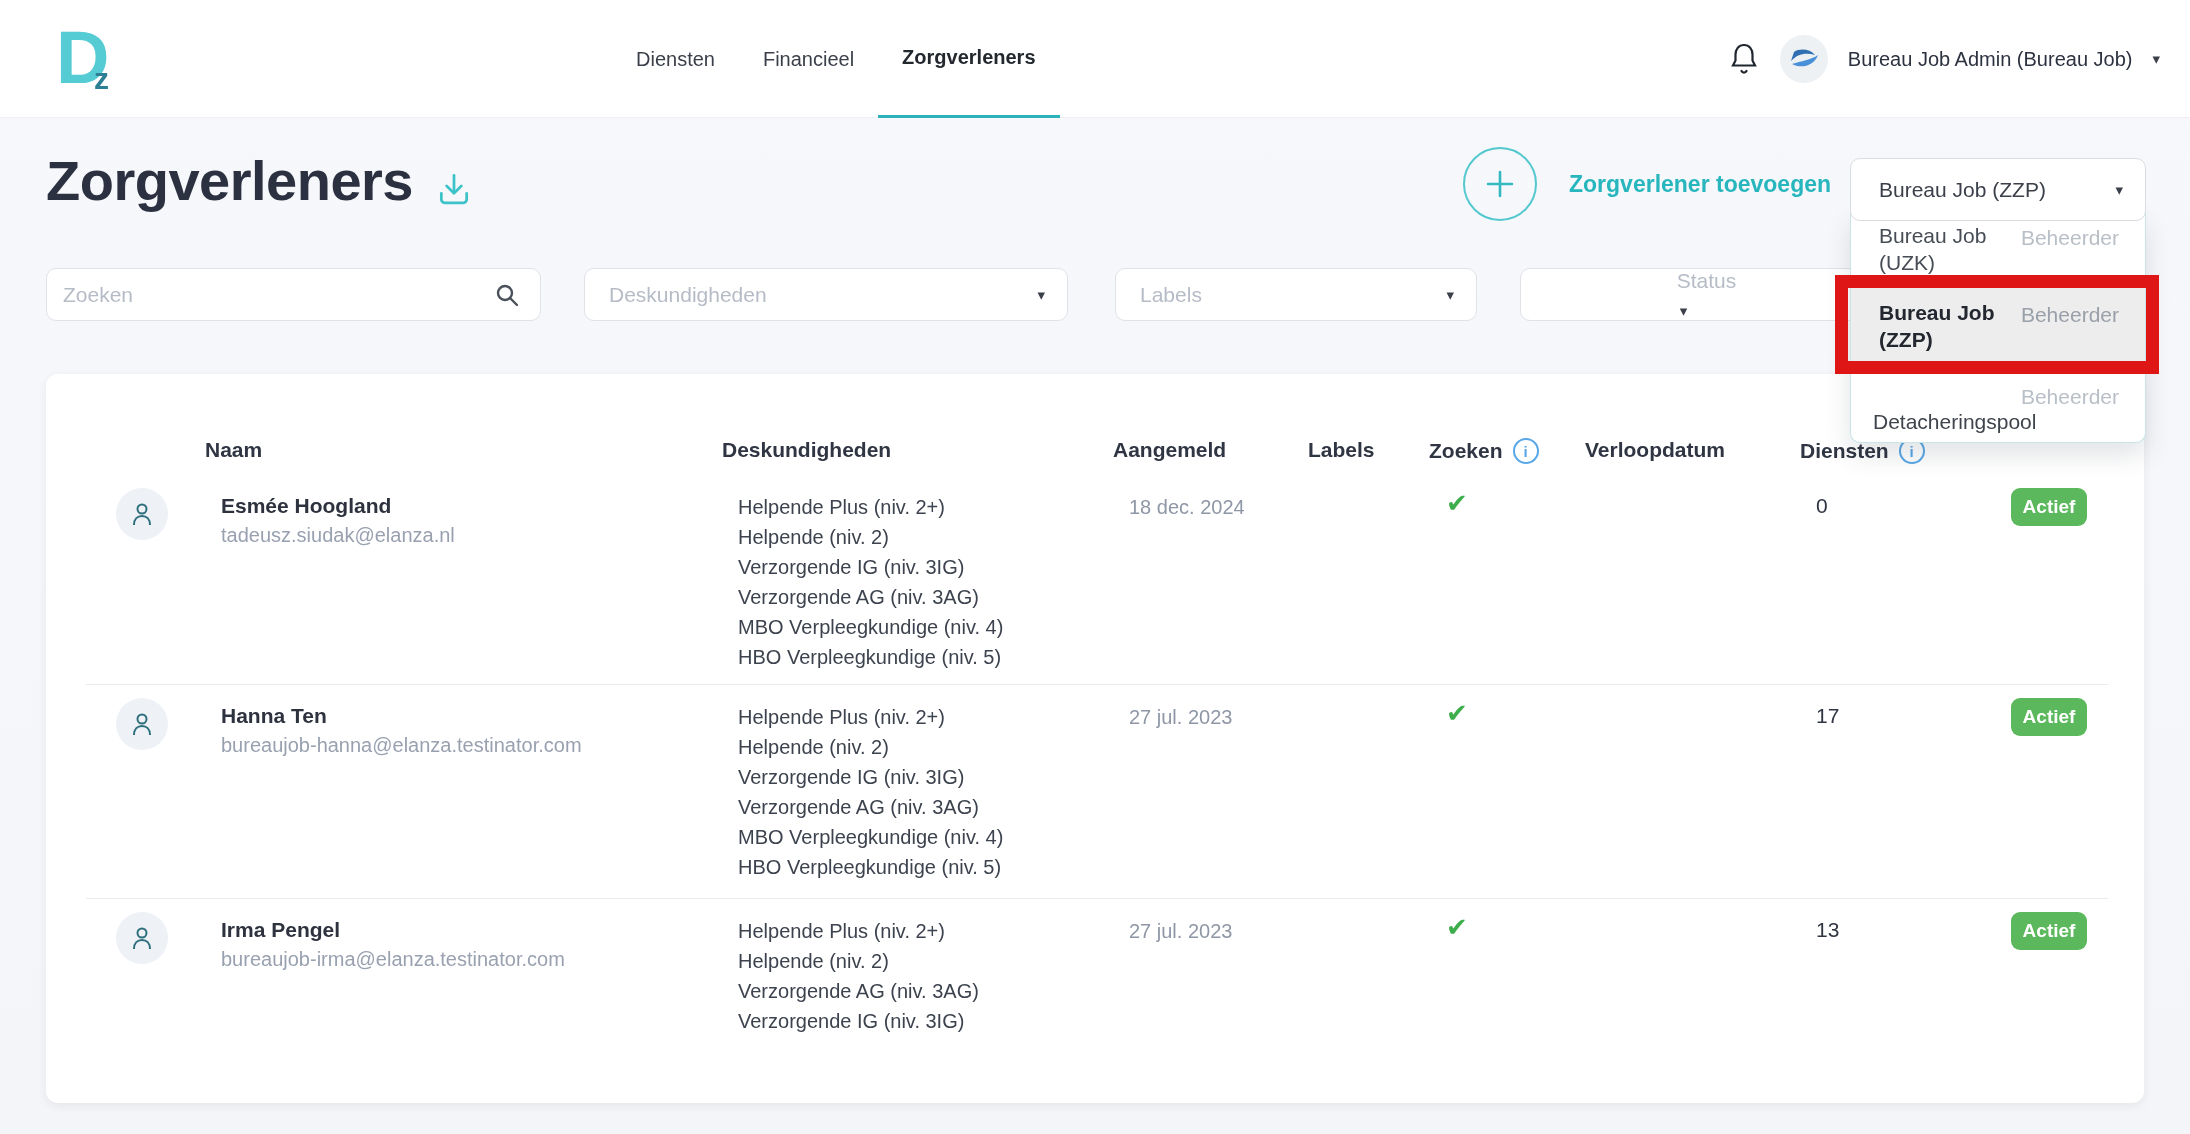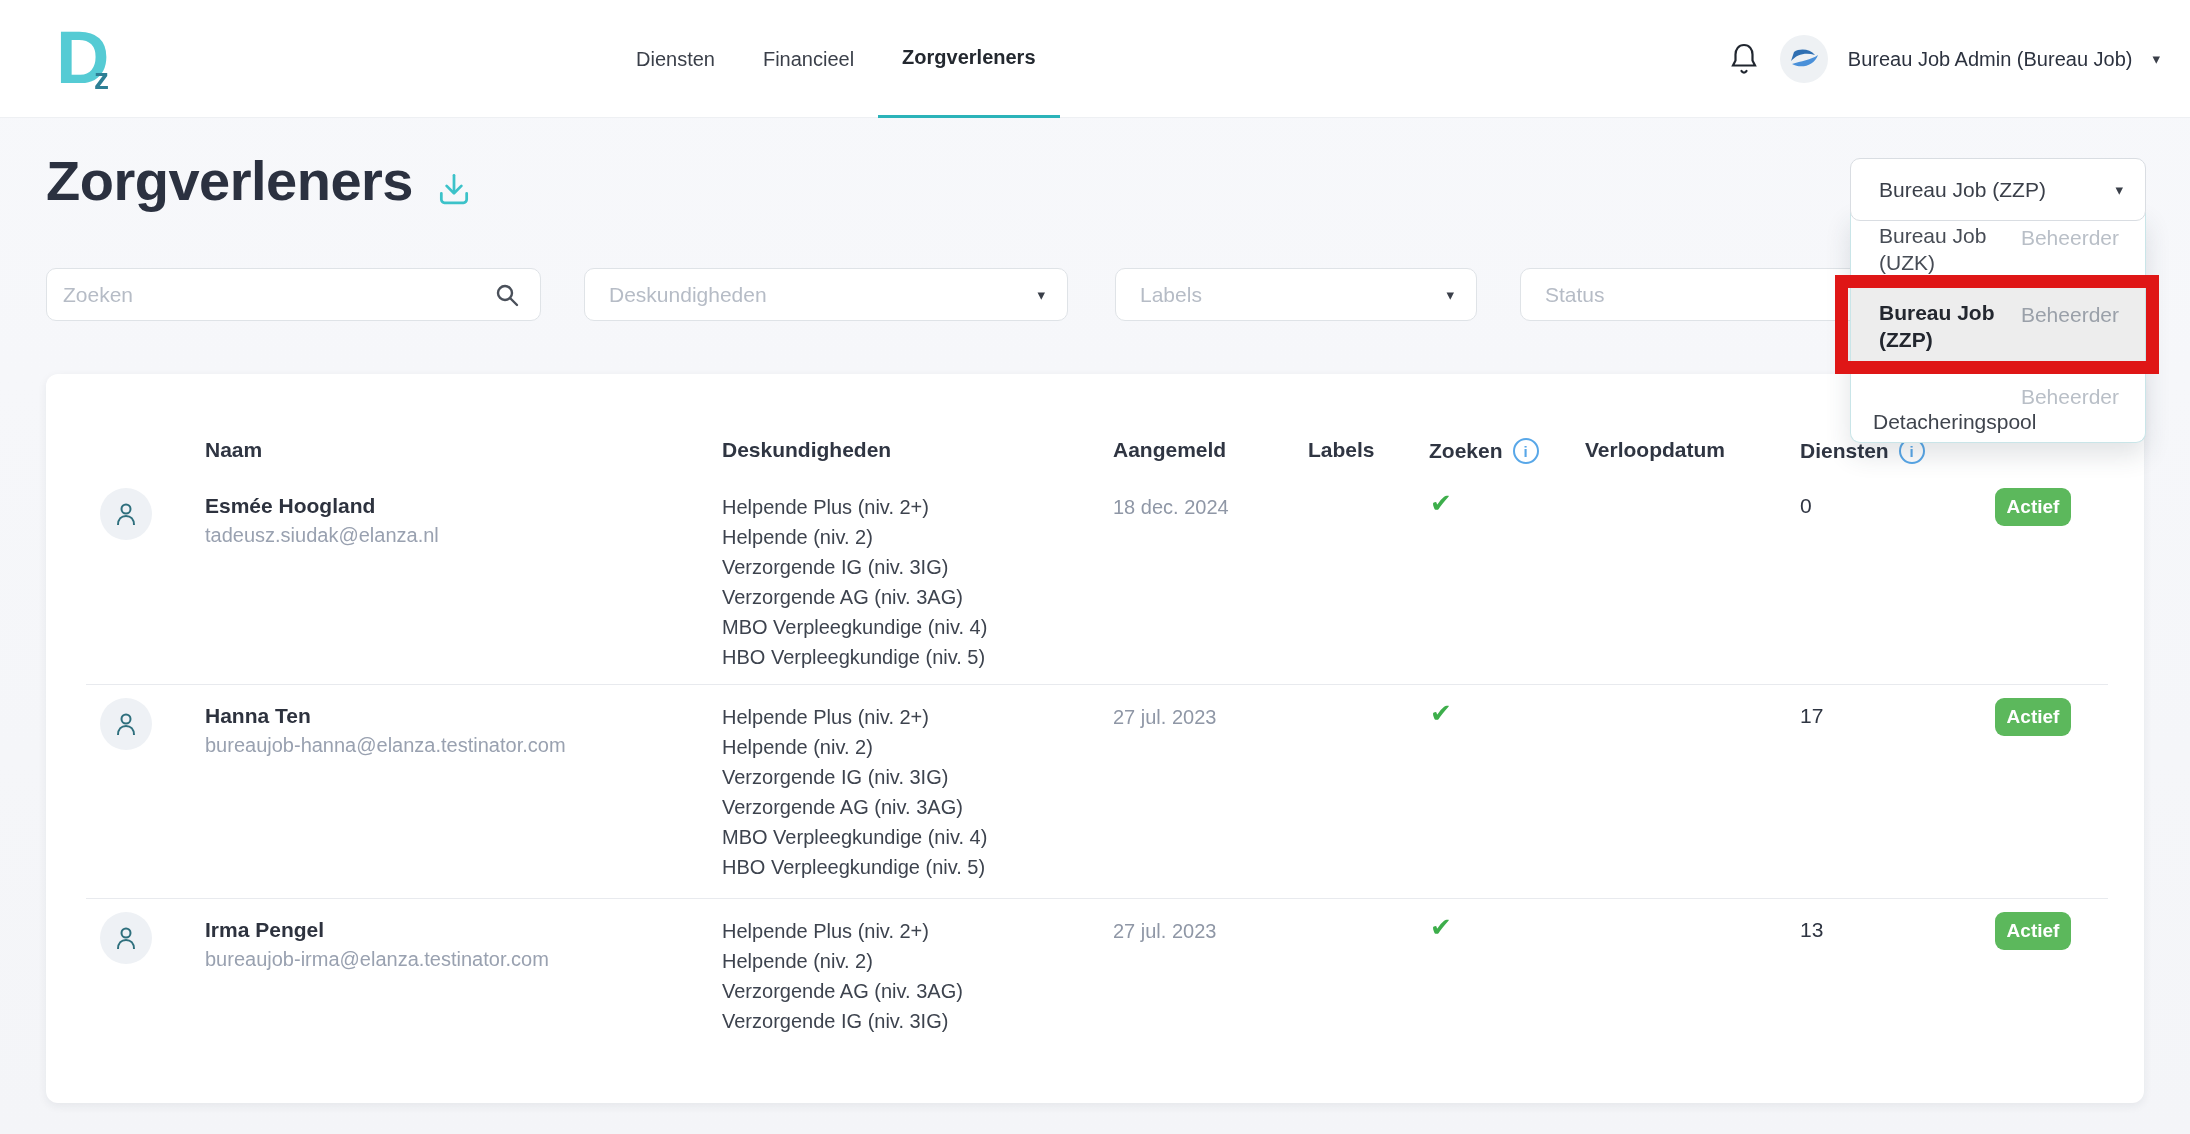--- a/index.html
+++ b/index.html
@@ -45,29 +45,29 @@
   .opt3 .opt-role { position:absolute; right:26px; top:13px; }
   .opt3 .opt-label { position:absolute; left:22px; top:36px; color:#3f444d; }
   .red-box { position:absolute; left:1835px; top:275px; width:324px; height:99px; border:13px solid #df1616; z-index:60; pointer-events:none; }
   
   .filter { position:absolute; top:268px; height:53px; background:#fff; border:1px solid #dfe3e7; border-radius:10px; display:flex; align-items:center; z-index:5; }
   .filter input { border:none; outline:none; background:none; font-size:21px; color:#3a3f49; font-family:inherit; flex:1; margin-left:16px; }
   .filter input::placeholder { color:#b6bcc6; }
   .f-search { left:46px; width:495px; }
   .f-desk { left:584px; width:484px; cursor:pointer; }
   .f-labels { left:1115px; width:362px; cursor:pointer; }
-  .f-status { left:1520px; width:349px; cursor:pointer; }
+  .f-status { left:1520px; width:349px; cursor:pointer;flex-direction:column; }
   .ph { margin-left:24px; font-size:21px; color:#b6bcc6; flex:1; }
   .f-caret { margin-right:22px; font-size:15px; color:#3a3f49; }
   .mag { margin-right:20px; }
   
   .card { position:absolute; left:46px; top:374px; width:2098px; height:729px; background:#fff; border-radius:12px; box-shadow:0 3px 10px rgba(30,40,60,.07); z-index:1; }
   .th { position:absolute; top:64px; font-size:21px; font-weight:700; color:#2f3542; display:flex; align-items:center; gap:10px; }
   .info-i { width:26px; height:26px; border-radius:50%; border:2px solid #58a7e8; color:#58a7e8; font-size:15px; font-weight:700; display:flex; align-items:center; justify-content:center; cursor:pointer; }
-  .row { position:absolute; left:0; width:100%; cursor:pointer; }
+  .row { position:absolute; left:16px; width:100%; cursor:pointer; }
   .sep { position:absolute; left:40px; right:36px; border-top:1px solid #e8eaee; }
   .avatar-p { position:absolute; left:54px; top:14px; width:52px; height:52px; border-radius:50%; background:#eef1f5; display:flex; align-items:center; justify-content:center; }
   .p-name { position:absolute; left:159px; top:20px; font-size:21px; font-weight:700; color:#2d323e; }
   .p-email { position:absolute; left:159px; top:50px; font-size:20px; color:#99a1b0; }
   .p-skills { position:absolute; left:676px; top:18px; font-size:20px; color:#3d434e; line-height:30px; }
   .p-date { position:absolute; left:1067px; top:22px; font-size:20px; color:#8f97a6; }
   .p-check { position:absolute; left:1384px; top:14px; font-size:26px; font-weight:900; color:#3dae4b; }
   .p-count { position:absolute; left:1754px; top:20px; font-size:21px; color:#2f3542; }
   .badge { position:absolute; left:1949px; top:14px; width:76px; height:38px; background:#5cb85c; border-radius:9px; color:#fff; font-size:19px; font-weight:700; display:flex; align-items:center; justify-content:center; }
   svg { display:block; }
@@ -105,20 +105,28 @@
 
   <div class="page-head">
     <div class="page-title">Zorgverleners</div>
     <svg class="dl-btn" viewBox="0 0 36 36" fill="none" stroke="#3cc2c9" stroke-width="2.6" stroke-linecap="round" stroke-linejoin="round">
       <path d="M6 23 v6 a3 3 0 0 0 3 3 h18 a3 3 0 0 0 3 -3 v-6"></path>
       <path d="M18 6 v16"></path>
       <path d="M11 16 l7 7 l7 -7"></path>
     </svg>
   </div>
 
+  <div class="add-wrap">
+    <div class="plus-btn">
+      <svg width="34" height="34" viewBox="0 0 34 34" stroke="#35b9c1" stroke-width="2.6" stroke-linecap="round">
+        <path d="M17 5 v24 M5 17 h24" fill="none"></path>
+      </svg>
+    </div>
+    <span class="add-link">Zorgverlener toevoegen</span>
+  </div>
 
   <div class="org-select">
     <span class="val">Bureau Job (ZZP)</span>
     <span class="caret">▾</span>
   </div>
 
   <div class="dropdown">
     <div class="opt1">
       <div class="opt-label">Bureau Job</div>
       <div class="opt-label">(UZK)</div>

